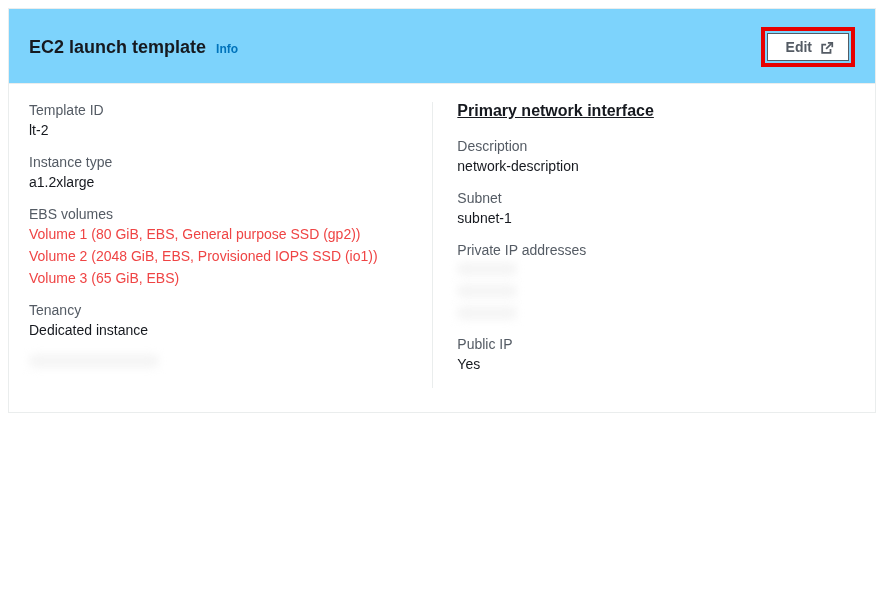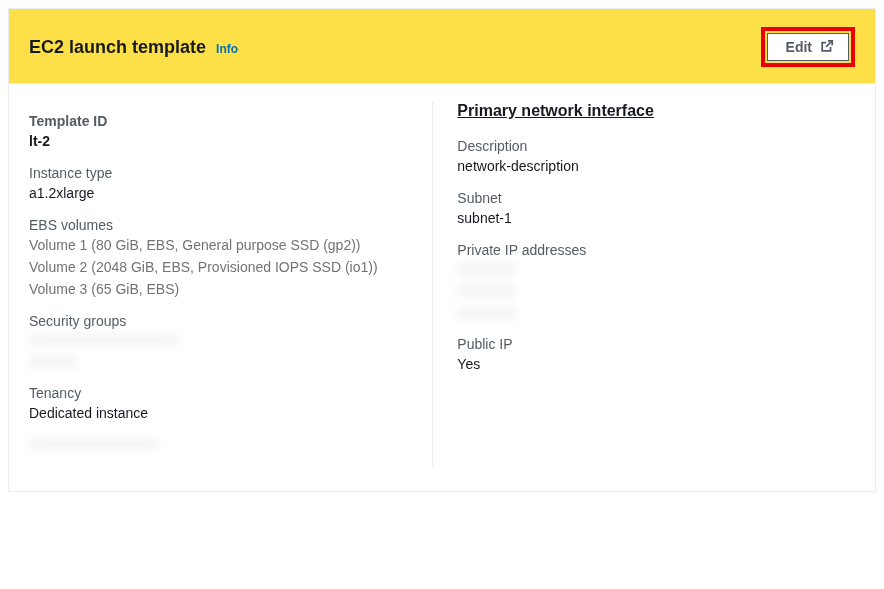--- a/index.html
+++ b/index.html
@@ -8,21 +8,21 @@
       background: #ffffff;
       padding: 8px;
       font-size: 14px;
       color: #16191f;
     }
     .panel {
       border: 1px solid #eaeded;
       background: #ffffff;
     }
     .panel-header {
-      background: #fde047;
+      background: #7dd3fc;
       padding: 18px 20px 16px 20px;
       display: flex;
       align-items: center;
       justify-content: space-between;
       border-bottom: 1px solid #eaeded;
     }
     .panel-header-left {
       display: flex;
       align-items: baseline;
       gap: 10px;
@@ -44,21 +44,21 @@
       display: inline-flex;
     }
     .edit-btn {
       border: 1px solid #545b64;
       background: #ffffff;
       padding: 5px 14px 5px 18px;
       font-size: 14px;
       font-weight: 700;
       color: #545b64;
       display: inline-flex;
-      align-items: flex-start;
+      align-items: flex-end;
       gap: 8px;
       cursor: pointer;
       font-family: inherit;
     }
     .edit-btn svg {
       width: 14px;
       height: 14px;
       stroke: #545b64;
       fill: none;
       stroke-width: 2;
@@ -75,39 +75,39 @@
       border-right: 1px solid #eaeded;
     }
     .col-right {
       width: 51%;
       padding-left: 24px;
     }
     .field {
       margin-top: 14px;
       margin-bottom: 16px;
     }
-    .field:first-child { margin-top: 11px; font-weight: bold; }
+    .field:first-child { margin-top: 0; }
     .field-label {
       color: #545b64;
       font-size: 14px;
       margin-bottom: 4px;
     }
     .field-value {
       color: #16191f;
       font-size: 14px;
     }
     .section-title {
       font-size: 16px;
       font-weight: 700;
       color: #16191f;
       margin-bottom: 18px;
       text-decoration: underline;
     }
     .volume-line {
-      color: #737373;
+      color: #ef4444;
       margin-bottom: 6px;
     }
     .blurred {
       margin-top: 4px;
     }
     .blur-line {
       height: 14px;
       background: #f5f5f5;
       filter: blur(4px);
       border-radius: 6px;
@@ -154,27 +154,20 @@
         <div class="field-value">a1.2xlarge</div>
       </div>
 
       <div class="field">
         <div class="field-label">EBS volumes</div>
         <div class="volume-line">Volume 1 (80 GiB, EBS, General purpose SSD (gp2))</div>
         <div class="volume-line">Volume 2 (2048 GiB, EBS, Provisioned IOPS SSD (io1))</div>
         <div class="volume-line">Volume 3 (65 GiB, EBS)</div>
       </div>
 
-      <div class="field">
-        <div class="field-label">Security groups</div>
-        <div class="blurred">
-          <div class="blur-line bl-w1"></div>
-          <div class="blur-line bl-w2"></div>
-        </div>
-      </div>
 
       <div class="field">
         <div class="field-label">Tenancy</div>
         <div class="field-value">Dedicated instance</div>
       </div>
 
       <div class="field">
         <div class="blurred">
           <div class="blur-line bl-w3"></div>
         </div>

